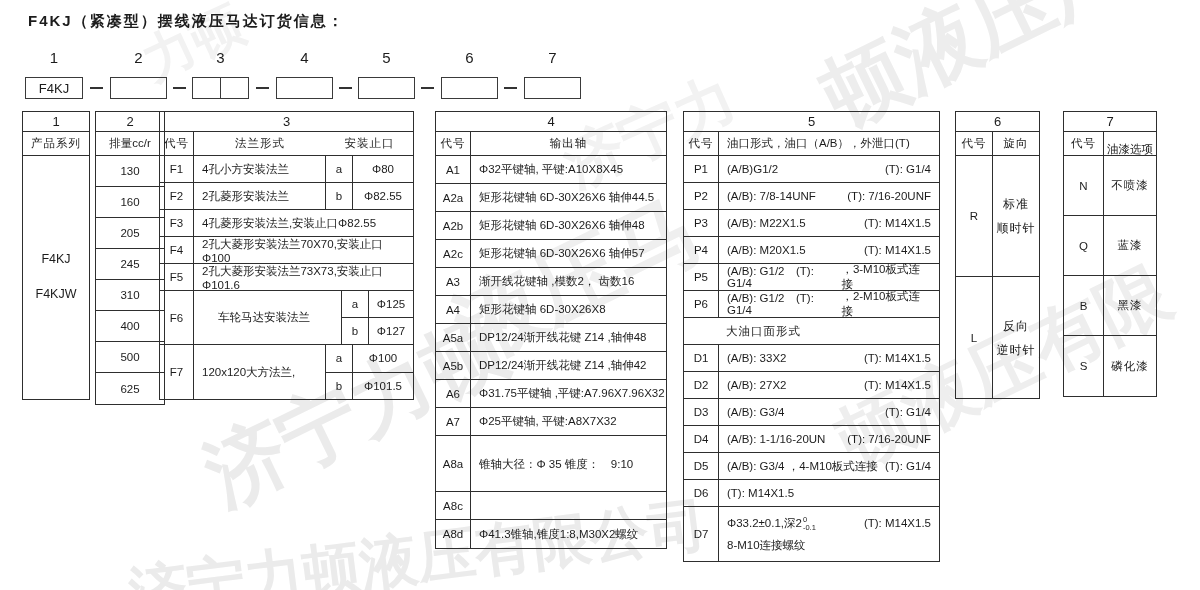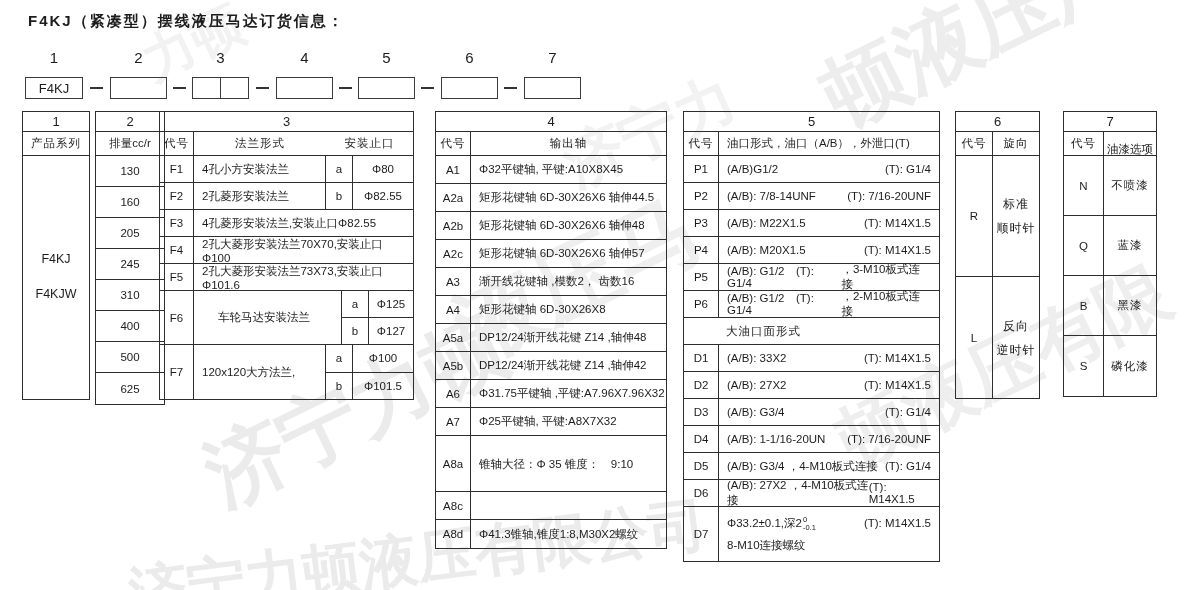--- a/index.html
+++ b/index.html
@@ -327,21 +327,20 @@
     <div class="trow h27">
       <div class="c ctr cl" style="width:35px;">D5</div>
       <div class="spread">
           <span>(A/B): G3/4 ，4-M10板式连接</span>
           <span>(T): G1/4</span>
         </div>
     </div>
     <div class="trow h27">
       <div class="c ctr cl" style="width:35px;">D6</div>
       <div class="spread">
-          <span>(A/B): 27X2 ，4-M10板式连接</span>
           <span>(T): M14X1.5</span>
         </div>
     </div>
     <div class="trow h54">
       <div class="c ctr cl" style="width:35px;">D7</div>
       <div class="d7col">
         <span class="d7l1">
           <span>
             <span>Φ33.2±0.1,深2</span><span class="tol">
                 <span>0</span>

